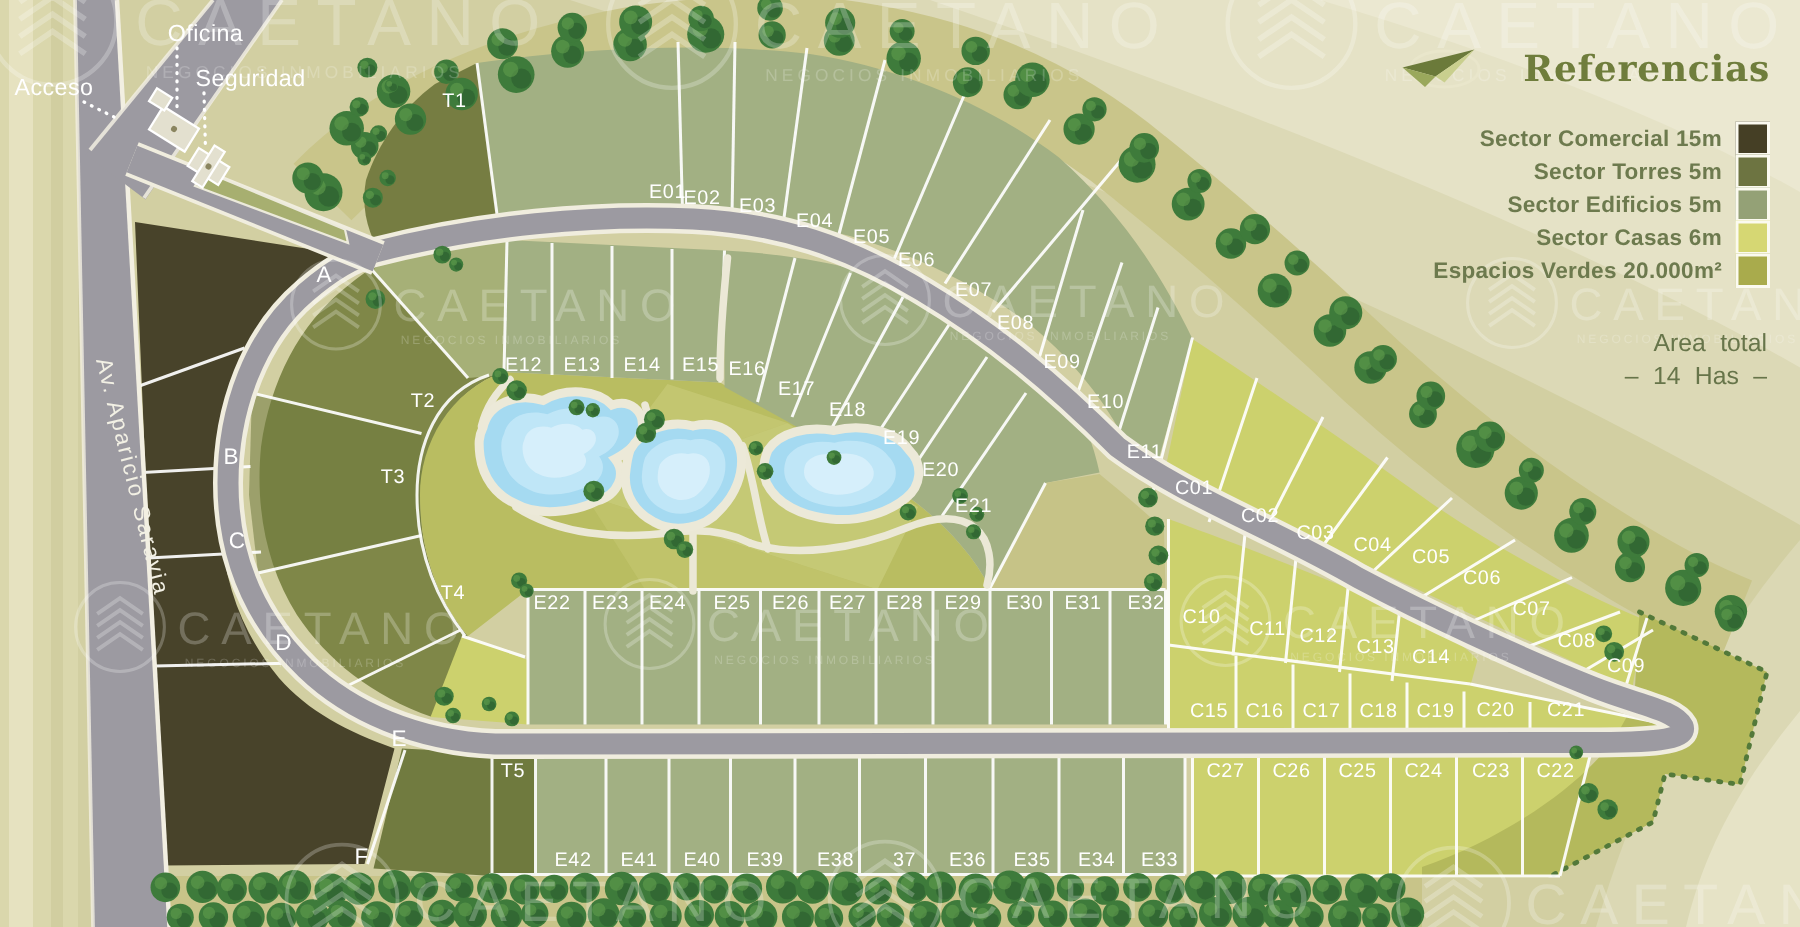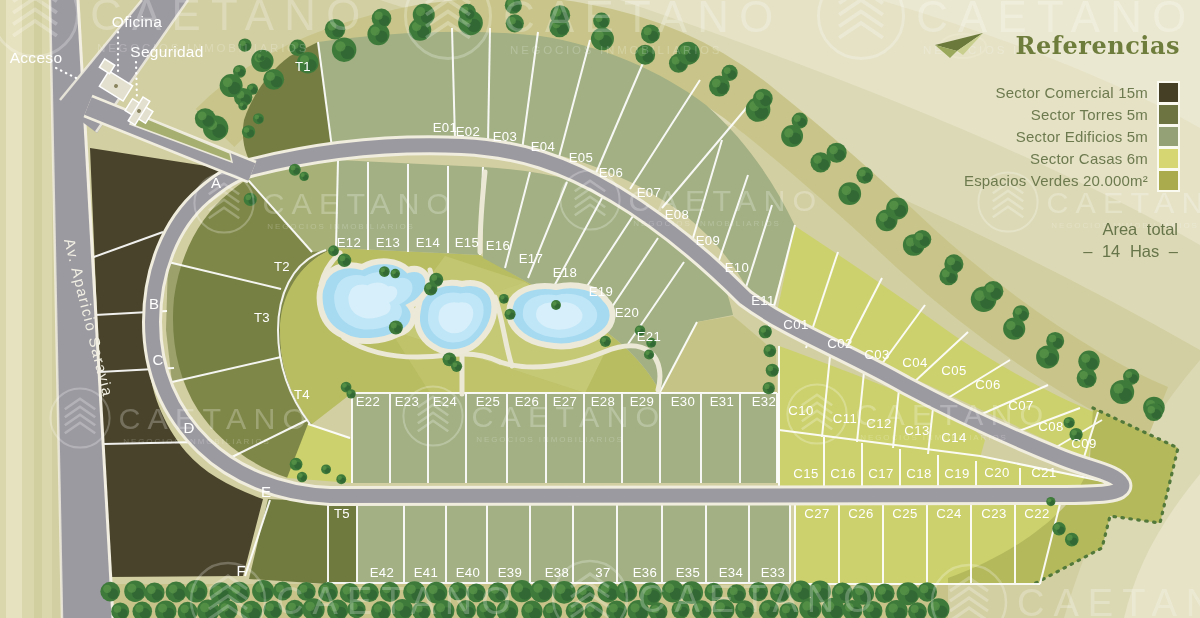--- a/index.html
+++ b/index.html
@@ -8,21 +8,21 @@
   svg text{font-family:"Liberation Sans",sans-serif;}
   text.lot-label{fill:#ffffff;font-size:13.2px;font-weight:500;letter-spacing:.4px;text-anchor:middle;}
   text.lot-letter{fill:#ffffff;font-size:15px;font-weight:500;text-anchor:middle;}
   text.place-label{fill:#ffffff;font-size:15.5px;font-weight:500;text-anchor:middle;letter-spacing:.3px;}
   text.avenue-label{fill:#f2f0e4;font-size:15px;letter-spacing:1.5px;}
   text.wm-main{fill:#ffffff;font-weight:300;}
   text.wm-sub{fill:#ffffff;font-weight:400;}
   .legend{position:absolute;top:24px;right:20px;width:270px;text-align:right;z-index:5;}
   .legend-title-row{display:flex;align-items:center;justify-content:flex-end;gap:22px;margin-bottom:17px;}
   .legend-title{font-family:"DejaVu Serif","Liberation Serif",serif;font-size:24px;font-weight:700;color:#6f7d3c;letter-spacing:.5px;margin:0;}
-  .legend-item{display:flex;align-items:center;justify-content:flex-end;gap:9px;margin-bottom:3px;height:19px;}
+  .legend-item{display:flex;align-items:center;justify-content:flex-end;gap:9px;margin-bottom:3px;height:19px;font-weight:bold;}
   .legend-item .lbl{font-size:15px;color:#6d7a4e;letter-spacing:.2px;}
   .legend-item .swatch{width:19px;height:19px;border:2px solid #fbfaf0;flex:0 0 auto;}
   .legend-area{margin-top:28px;padding-right:2px;font-size:16.5px;color:#67754a;line-height:1.35;word-spacing:5px;}
 </style>
 </head>
 <body>
 
 <div class="stage">
 
 <svg class="map" width="1200" height="618" viewBox="0 0 1200 618">

